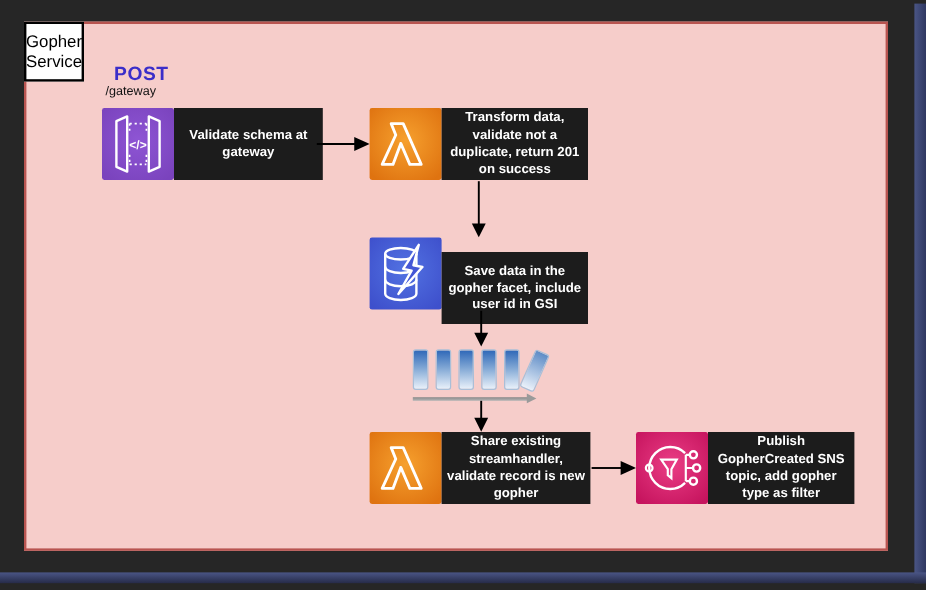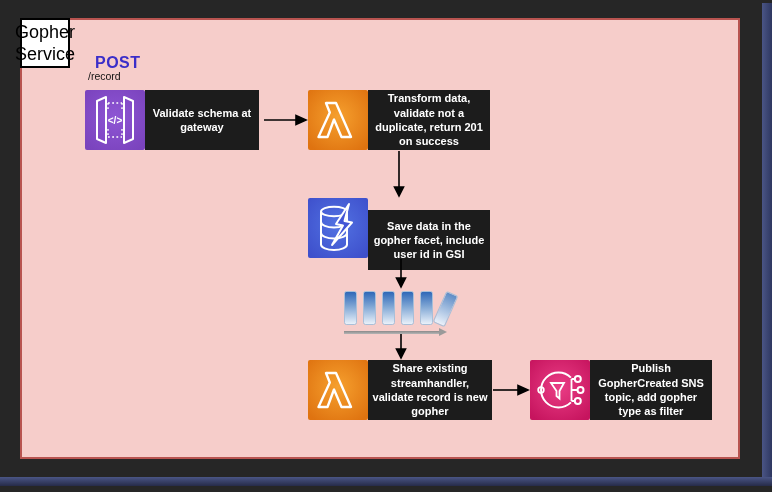--- a/index.html
+++ b/index.html
@@ -7,21 +7,21 @@
           font-family:"Liberation Sans",sans-serif;}
   
   .stripe-right{position:absolute;top:3px;right:0;width:10px;height:483px;
     background:linear-gradient(to right,#4A5585,#2E3760);}
   .stripe-bottom{position:absolute;left:0;top:477px;width:772px;height:9px;
     background:linear-gradient(to bottom,#4A5585,#262B49);}
   
   .container{position:absolute;left:20px;top:18px;width:716px;height:437px;
     background:#F6CDCA;border:2px solid #B85450;}
   .title-box{position:absolute;left:20px;top:18px;width:46px;height:46px;background:#fff;
-    border:2px solid #000;color:#000;font-size:18px;line-height:1.25;
+    border:2px solid #000;color:#000;font-size:14px;line-height:1.25;
     display:flex;align-items:center;justify-content:center;text-align:left;z-index:5;}
   .endpoint-method{position:absolute;left:95px;top:54px;font-size:16px;font-weight:bold;
     color:#3B2EC9;letter-spacing:.5px;}
   .endpoint-path{position:absolute;left:88px;top:70px;font-size:10.5px;color:#111;}
   
   .node{position:absolute;display:flex;z-index:3;border-radius:10px;}
   .icon{width:60px;height:60px;border-radius:2px;flex:0 0 60px;}
   .icon svg{display:block;}
   .label-box{height:60px;background:#1C1C1C;color:#fff;font-size:11px;font-weight:bold;
     line-height:1.3;display:flex;align-items:center;justify-content:center;
@@ -51,34 +51,34 @@
   <div class="stripe-right"></div>
   <div class="stripe-bottom"></div>
 
   <div class="container"></div>
 
   <div class="title-box">
     <span>Gopher Service</span>
   </div>
 
   <div class="endpoint-method">POST</div>
-  <div class="endpoint-path">/record</div>
+  <div class="endpoint-path">/gateway</div>
 
   <div class="node" style="left:85px;top:90px;">
     <div class="icon bg-apigw">
       <svg width="60" height="60" viewBox="0 0 60 60">
         <g fill="none" stroke="#fff" stroke-width="2" stroke-linejoin="round">
           <path d="M12 11 L21 7 L21 53 L12 49 Z"></path>
           <path d="M48 11 L39 7 L39 53 L48 49 Z"></path>
           <path d="M23 13 H37 M23 47 H37 M23 13 V21 M37 13 V21 M23 39 V47 M37 39 V47" stroke-width="1.4" stroke-dasharray="1.8,2.4"></path>
         </g>
         <text x="30" y="34" text-anchor="middle" fill="#fff" font-size="10" font-weight="bold" font-family="Liberation Sans, sans-serif">&lt;/&gt;</text>
       </svg>
     </div>
-    <div class="label-box" style="width:114px;">Validate schema at gateway</div>
+    <div class="label-box" style="width:124px;">Validate schema at gateway</div>
   </div>
 
   <div class="node" style="left:308px;top:90px;">
     <div class="icon bg-lambda">
       <svg width="60" height="60" viewBox="0 0 60 60">
         <path d="M18 13 H28 L43 47 H33.5 L26 29.5 L19.5 47 H10.5 L21.8 22.5 Z" fill="none" stroke="#fff" stroke-width="2.4" stroke-linejoin="round"></path>
       </svg>
     </div>
     <div class="label-box" style="width:122px;">Transform data, validate not a duplicate, return 201 on success</div>
   </div>

